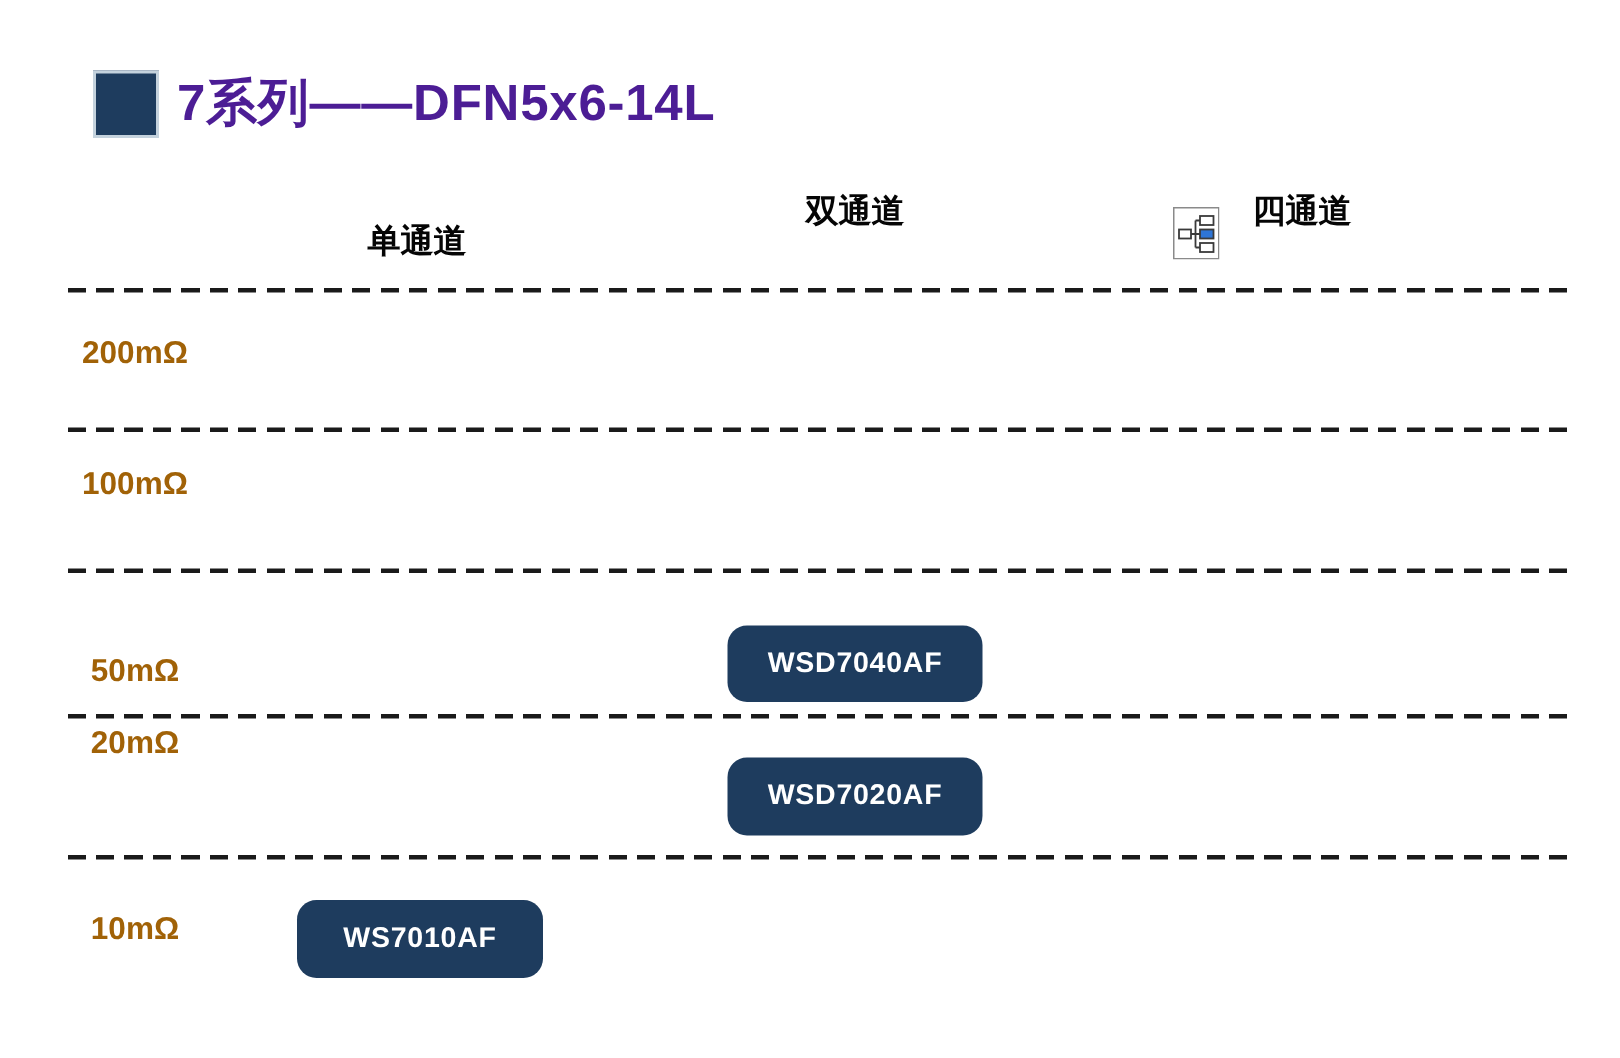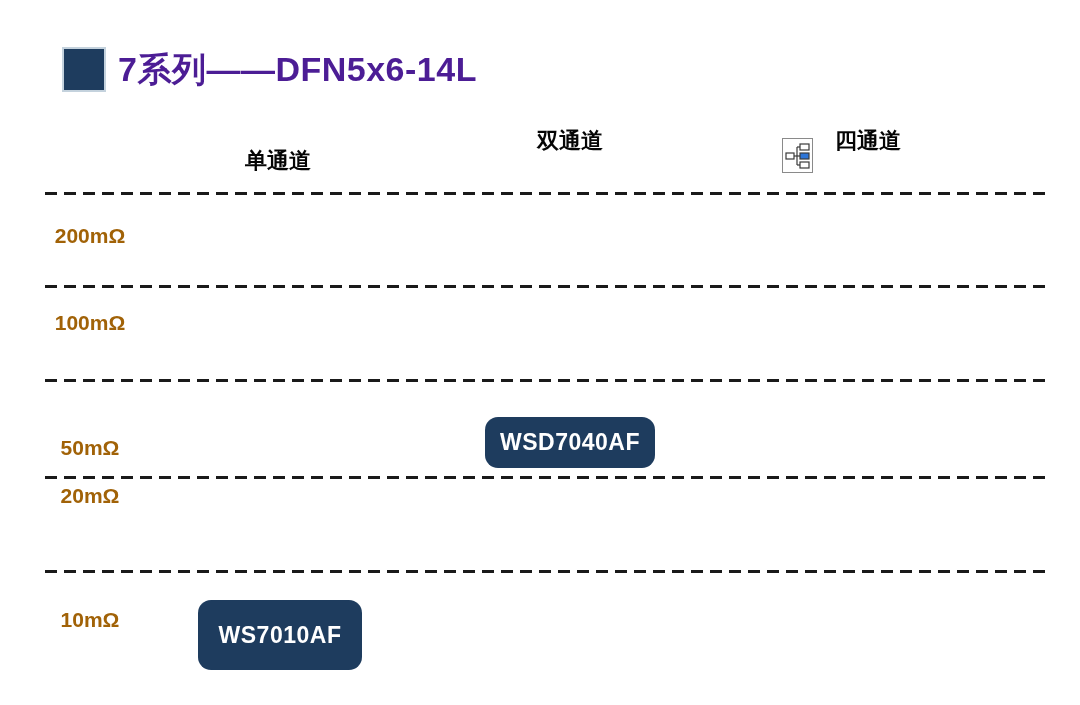--- a/index.html
+++ b/index.html
@@ -88,32 +88,32 @@
   .row-3 { top: 436px; }
   .row-4 { top: 484px; }
   .row-5 { top: 608px; text-align: center; }
 
   
   .badge {
     position: absolute;
     background: #1e3c5e;
     border-radius: 13px;
     color: #ffffff;
-    font-size: 23px;
+    font-size: 19px;
     font-weight: 700;
     display: flex;
     align-items: center;
     justify-content: center;
     letter-spacing: 0.5px;
     white-space: nowrap;
   }
   .badge-wsd7040af { left: 485px; top: 417px; width: 170px; height: 51px; }
   .badge-ws7020af  { left: 198px; top: 505px; width: 164px; height: 52px; }
   .badge-wsd7020af { left: 485px; top: 505px; width: 170px; height: 52px; }
-  .badge-ws7010af  { left: 198px; top: 600px; width: 164px; height: 70px; }
+  .badge-ws7010af  { left: 198px; top: 600px; width: 164px; height: 52px; }
 </style>
 </head>
 <body>
 
 <div class="canvas">
 
   <div class="title-square"></div>
   <div class="title-text">7系列——DFN5x6-14L</div>
 
   <div class="col-header col-1">单通道</div>
@@ -141,15 +141,16 @@
   <div class="dash-line dash-4"></div>
   <div class="dash-line dash-5"></div>
 
   <div class="row-label row-1">200mΩ</div>
   <div class="row-label row-2">100mΩ</div>
   <div class="row-label row-3">50mΩ</div>
   <div class="row-label row-4">20mΩ</div>
   <div class="row-label row-5">10mΩ</div>
 
   <div class="badge badge-wsd7040af">WSD7040AF</div>
+  <div class="badge badge-wsd7020af">WSD7020AF</div>
   <div class="badge badge-ws7010af">WS7010AF</div>
 
 </div>
 
 </body></html>

